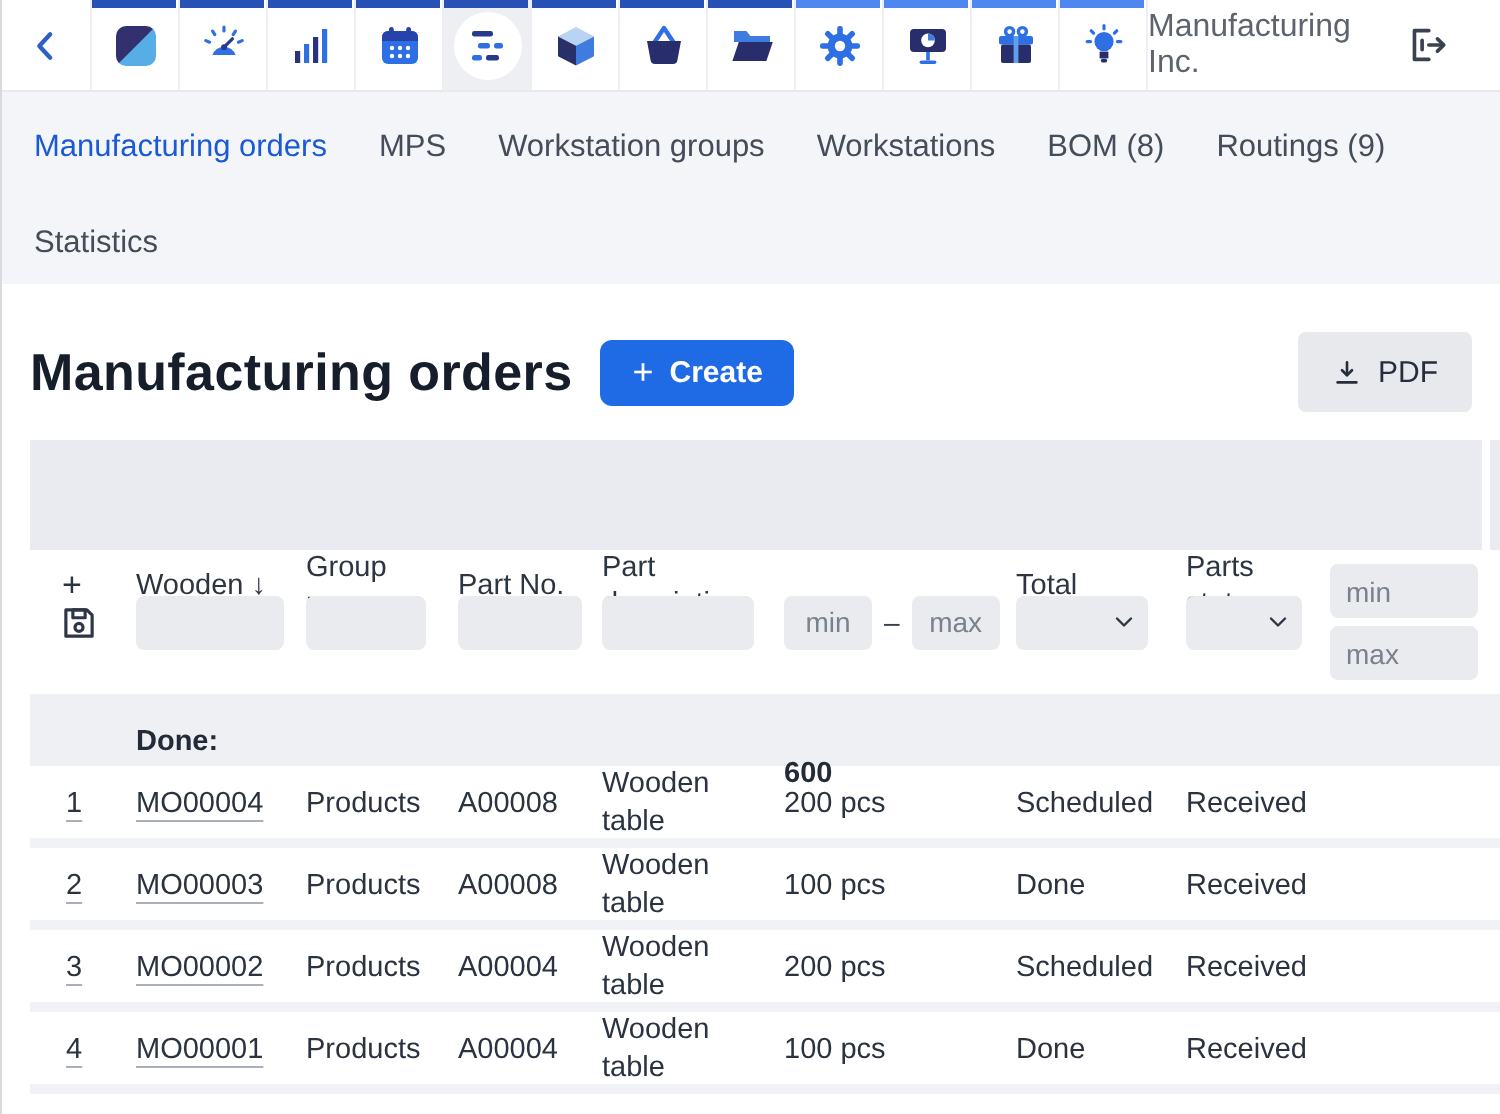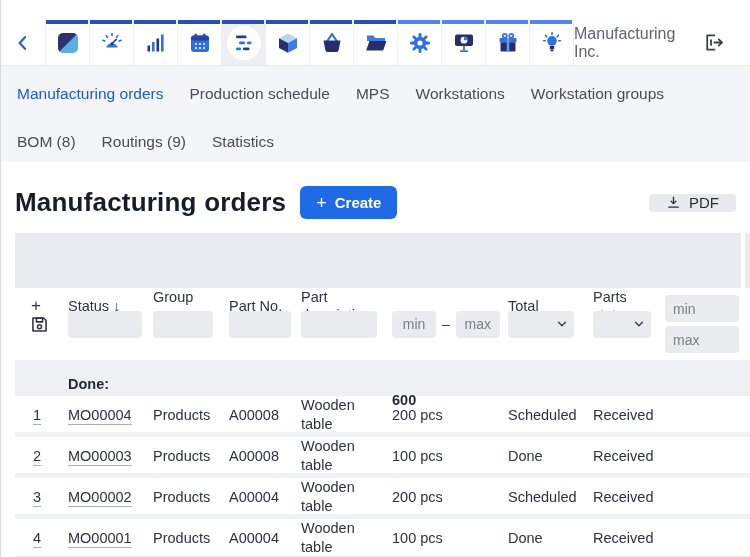--- a/index.html
+++ b/index.html
@@ -1,21 +1,21 @@
 <!DOCTYPE html>
 <html><head>
 <meta charset="utf-8">
 <style>
   * { box-sizing: border-box; margin: 0; padding: 0; }
   html,body { width:750px; height:557px; }
   body { font-family:"Liberation Sans", sans-serif; color:#2b3240; background:#fff; overflow:hidden; }
   .app { width:750px; height:557px; overflow:hidden; border-left:1px solid #d8dade; position:relative; background:#fff; }
 
   
-  .topbar { height:46px; display:flex; align-items:stretch; background:#fff; border-bottom:1px solid #e7e9ec;margin-top:20px; }
+  .topbar { height:46px; display:flex; align-items:stretch; background:#fff; border-bottom:1px solid #e7e9ec; }
   .back-btn { width:45px; display:flex; align-items:center; justify-content:center; border-right:1px solid #edeff2; cursor:pointer; background:#fff; border-top:0; border-left:0; border-bottom:0; }
   .icon-strip { display:flex; }
   .tb-cell { width:44px; position:relative; display:flex; align-items:center; justify-content:center; border-right:1px solid #edeff2; cursor:pointer; }
   .tb-cell::before { content:""; position:absolute; top:0; left:0; right:1px; height:4px; background:var(--strip,#2751b5); }
   .tb-cell.active { background:#edeff3; }
   .tb-cell.active .halo { position:absolute; width:34px; height:34px; background:#fff; border-radius:50%; }
   .tb-cell .icon { position:relative; z-index:1; }
   .tb-right { flex:1; display:flex; align-items:center; justify-content:flex-end; gap:16px; padding-right:26px; }
   .company { font-size:16px; color:#5d6470; }
   .logout-btn { background:none; border:none; cursor:pointer; display:flex; align-items:center; }
@@ -27,21 +27,21 @@
   .nav { background:#f4f5f8; height:96px; padding:18px 16px 0 16px; display:flex; flex-wrap:wrap; column-gap:26px; row-gap:29px; align-content:flex-start; }
   .nav .tab { font-size:15.5px; color:#454d5a; cursor:pointer; white-space:nowrap; line-height:19px; }
   .nav .tab.active { color:#1a5ad5; }
 
   
   .page-head { display:flex; align-items:center; padding:24px 14px 14px 14px; }
   .page-title { font-size:26px; font-weight:bold; color:#161d2b; letter-spacing:.2px; }
   .create-btn { margin-left:14px; background:#1e6be5; color:#fff; border:none; border-radius:6px; height:33px; padding:0 16px; font-size:15px; font-weight:bold; display:flex; align-items:center; gap:8px; cursor:pointer; font-family:inherit; }
   .create-plus { font-size:18px; font-weight:normal; line-height:1; }
   .head-actions { margin-left:auto; display:flex; gap:9px; }
-  .export-btn { background:#e7e9ed; border:none; border-radius:4px; height:18px; padding:0 17px; font-size:15px; color:#262e3d; display:flex; align-items:center; gap:8px; cursor:pointer; font-family:inherit; }
+  .export-btn { background:#e7e9ed; border:none; border-radius:4px; height:40px; padding:0 17px; font-size:15px; color:#262e3d; display:flex; align-items:center; gap:8px; cursor:pointer; font-family:inherit; }
 
   
   .table { margin-left:14px; width:736px; }
   .grid { display:grid; grid-template-columns:44px 85px 76px 72px 91px 116px 85px 75px 82px 4px 1fr; align-items:center; }
   .thead { background:#e9ebf1; height:55px; font-size:14.5px; color:#2e3542; }
   .th { padding-left:9px; line-height:18px; }
   .th.th-plus { padding-left:16px; font-size:17px; color:#2e3542; cursor:pointer; }
   .th .sort { margin-left:4px; }
   .th-gap { background:#fff; height:55px; }
   .th-sliver { background:#e9ebf1; height:55px; }
@@ -242,24 +242,23 @@
               <path d="M14 12h7.5"></path>
               <polyline points="18.5,8.8 21.8,12 18.5,15.2"></polyline>
           </svg>
         </span>
       </button>
     </div>
   </div>
 
   <div class="nav" id="nav-tabs">
       <span class="tab active">Manufacturing orders</span>
-      <span class="tab">Production schedule</span>
       <span class="tab">MPS</span>
+      <span class="tab">Workstation groups</span>
       <span class="tab">Workstations</span>
-      <span class="tab">Workstation groups</span>
       <span class="tab">BOM (8)</span>
       <span class="tab">Routings (9)</span>
       <span class="tab">Statistics</span>
     </div>
 
   <div class="page-head">
     <h1 class="page-title">Manufacturing orders</h1>
     <button class="create-btn">
       <span class="create-plus">+</span>
       <span>Create</span>
@@ -277,21 +276,21 @@
       </button>
     </div>
   </div>
 
   <div class="table">
 
     <div class="thead grid" id="table-header">
       <div class="th-gap" style="grid-column:10"></div>
       <div class="th-sliver" style="grid-column:11"></div>
     <div class="th th-plus" style="grid-column: 1;"><span>+</span></div>
-        <div class="th" style="grid-column: 2;"><span>Status</span><span class="sort">↓</span></div>
+        <div class="th" style="grid-column: 2;"><span>Wooden</span><span class="sort">↓</span></div>
         <div class="th" style="grid-column: 3;"><span>Group name</span></div>
         <div class="th" style="grid-column: 4;"><span>Part No.</span></div>
         <div class="th" style="grid-column: 5;"><span>Part description</span></div>
         <div class="th" style="grid-column: 7;"><span>Total</span></div>
         <div class="th" style="grid-column: 8;"><span>Parts status</span></div>
         <div class="th" style="grid-column: 9;"><span>Due date</span></div>
       </div>
 
     <div class="filter-row grid">
       <div class="fcell save">

